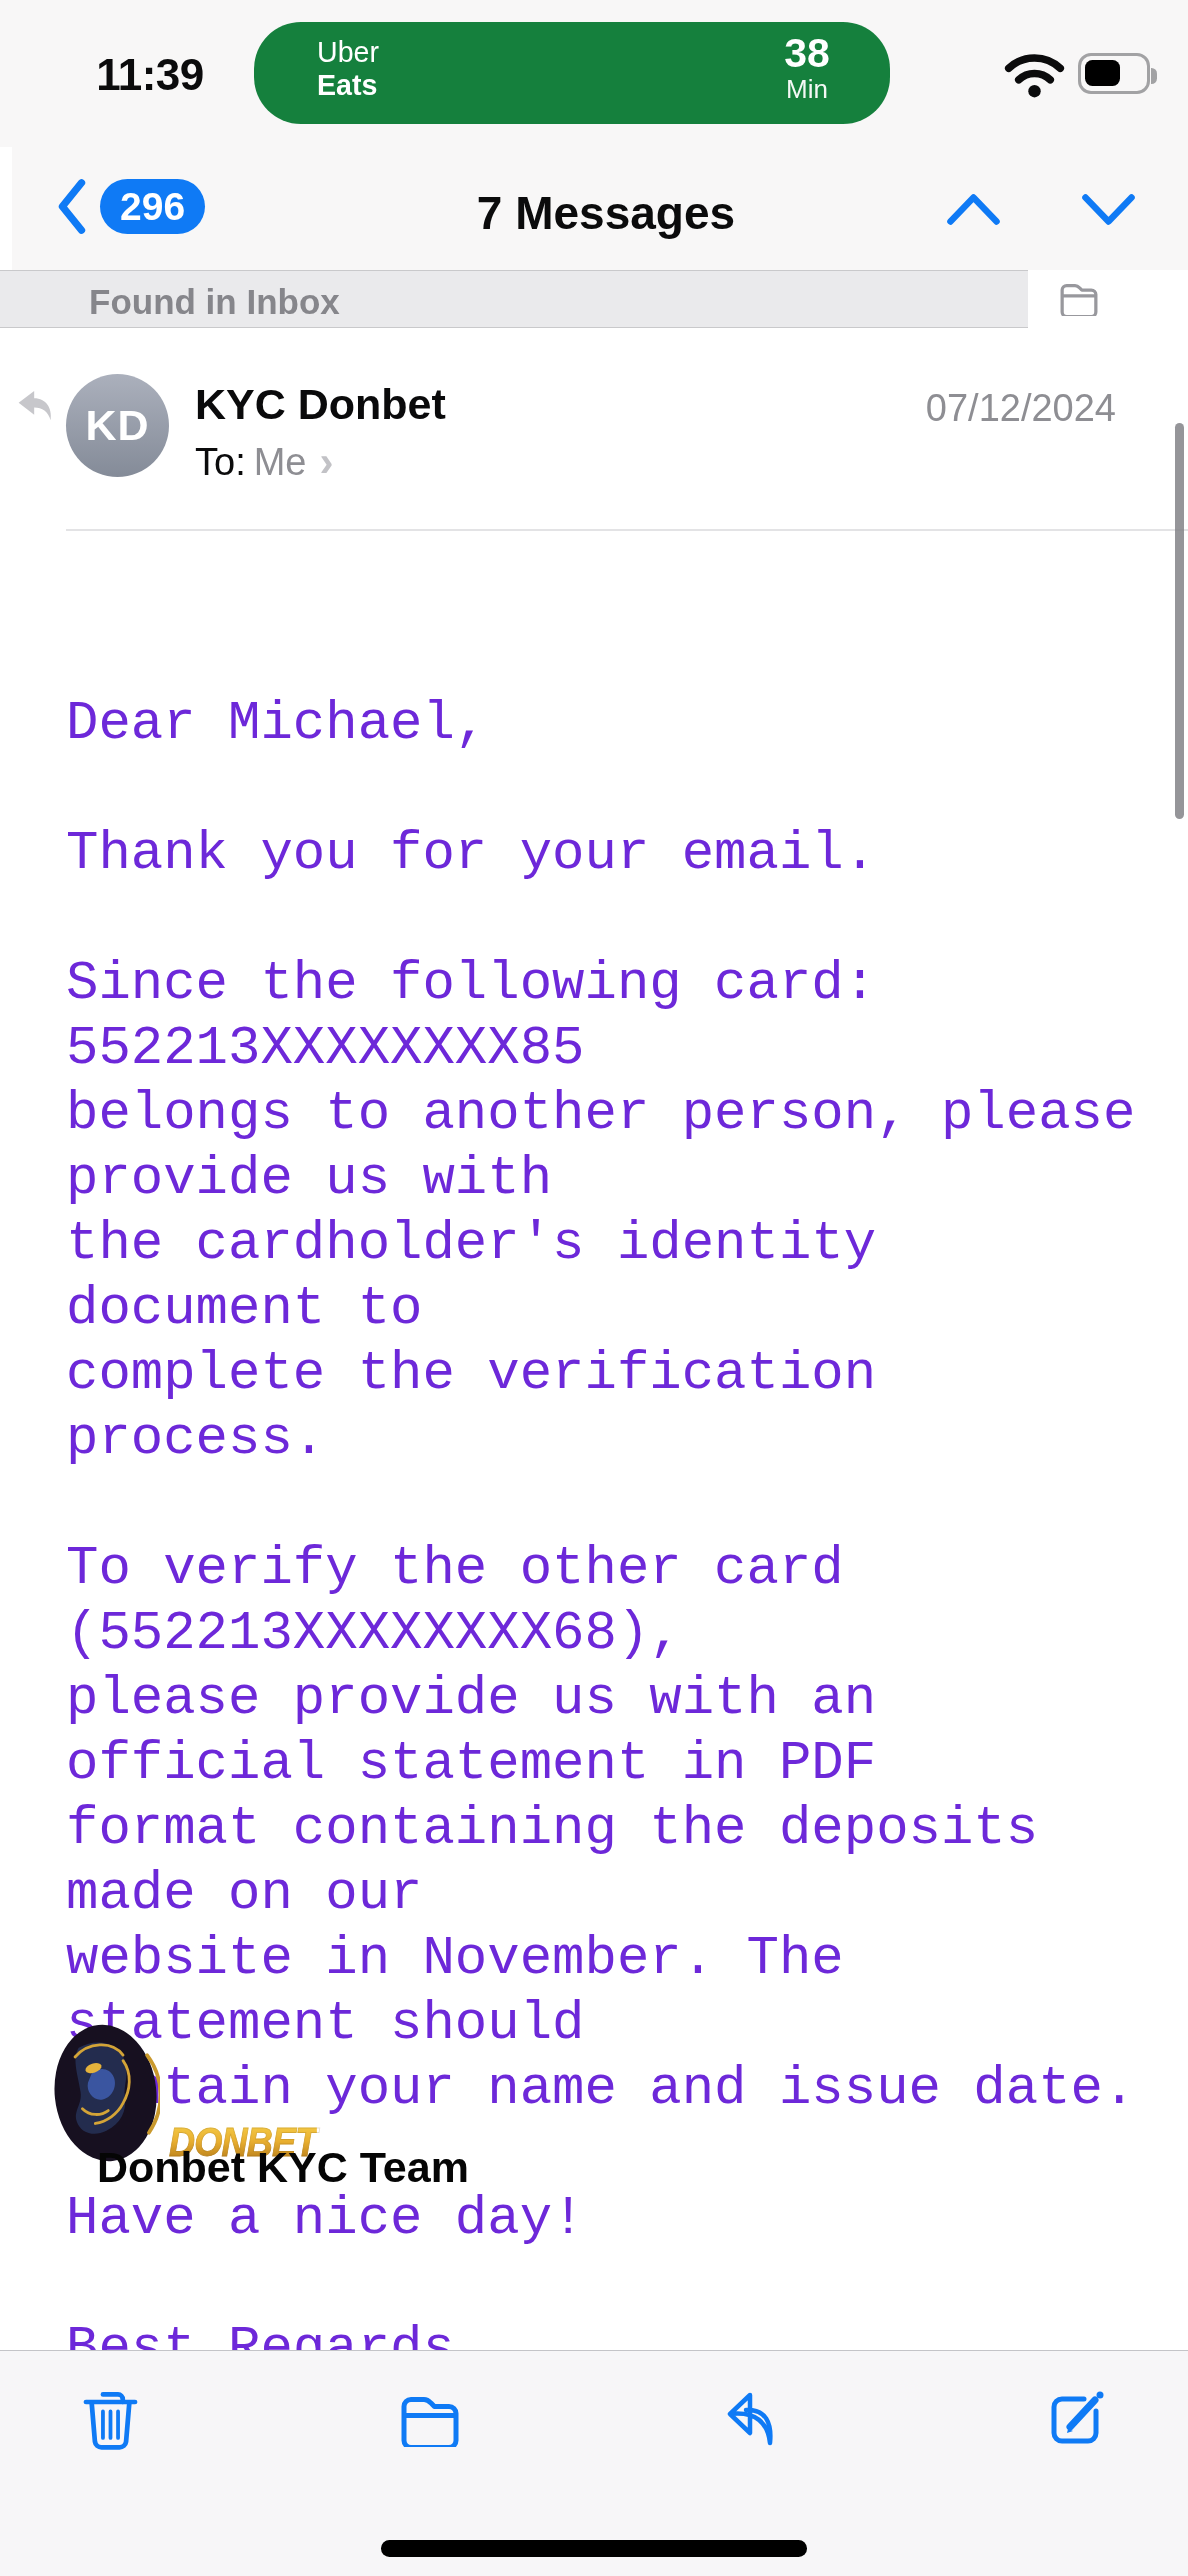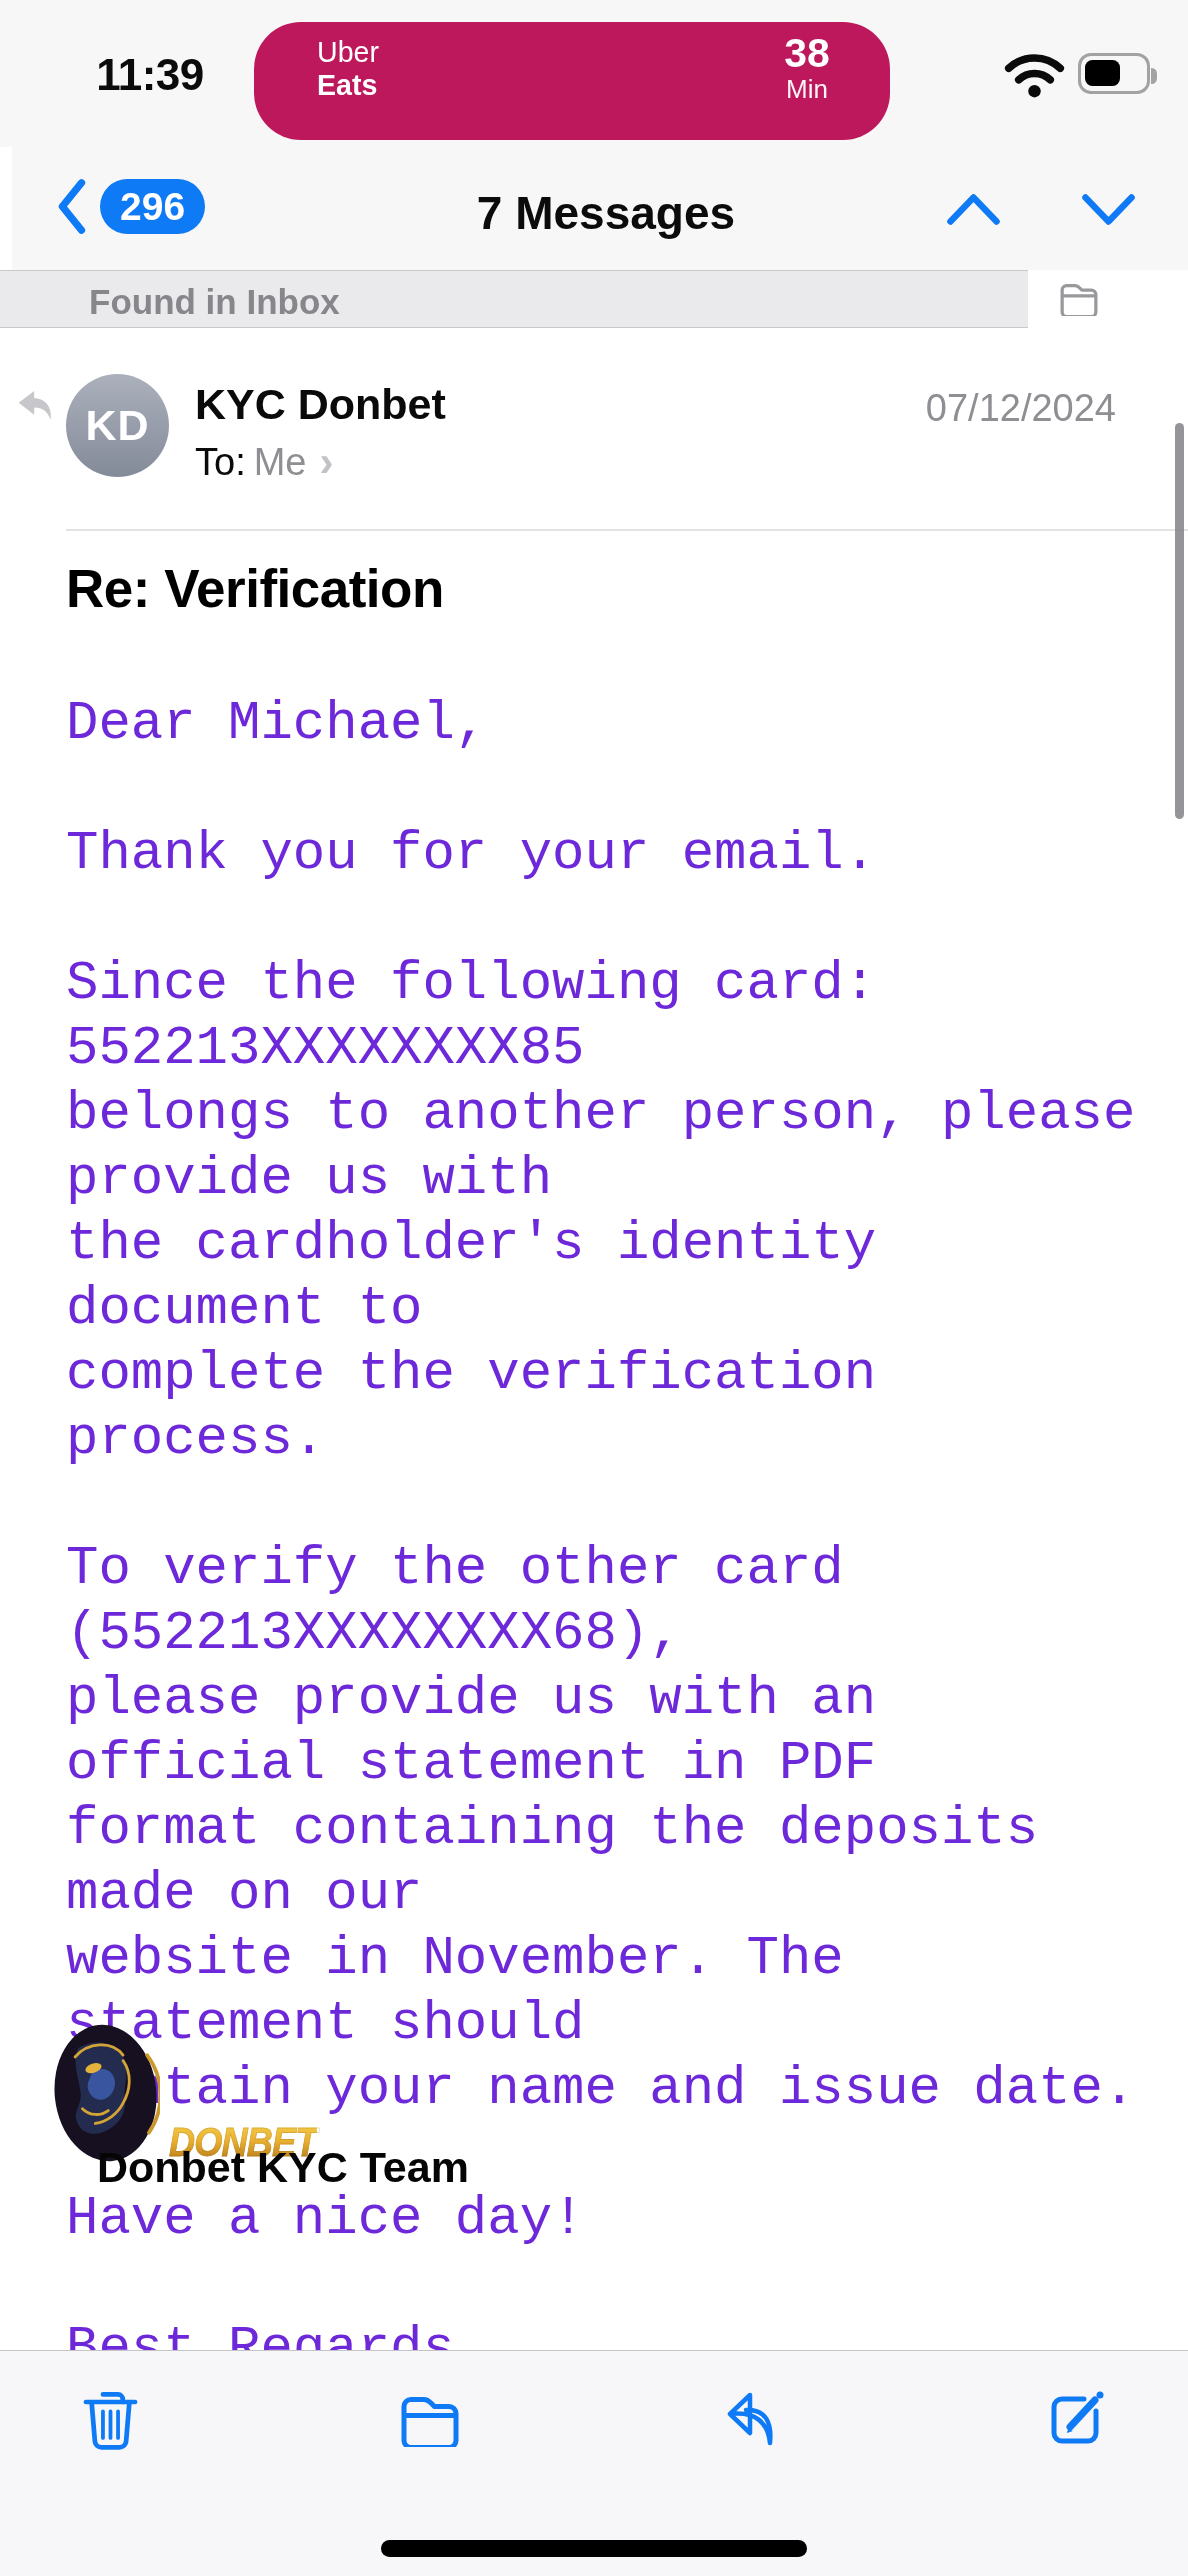--- a/index.html
+++ b/index.html
@@ -6,21 +6,21 @@
   html,body { width:1188px; height:2576px; }
   body {
     position:relative; overflow:hidden; background:#fff;
     font-family:"Liberation Sans", sans-serif;
     -webkit-font-smoothing:antialiased;
   }
 
   
   .statusbar { position:absolute; left:0; top:0; width:1188px; height:147px; background:#f8f7f7; z-index:5; }
   .time { position:absolute; left:81px; top:50px; width:138px; font-size:44px; font-weight:700; color:#0b0b0c; text-align:center; letter-spacing:-0.5px; }
-  .island { position:absolute; left:254px; top:22px; width:636px; height:118px; background:#be185d; border-radius:47px; }
+  .island { position:absolute; left:254px; top:22px; width:636px; height:102px; background:#15803d; border-radius:47px; }
   .island-app { position:absolute; left:63px; top:14px; color:#fff; font-size:28.6px; line-height:33px; }
   .island-app .l1 { font-weight:400; display:block; }
   .island-app .l2 { font-weight:700; display:block; }
   .island-eta { position:absolute; right:37px; top:9.2px; width:92px; text-align:center; color:#fff; }
   .island-eta .val { font-size:41px; font-weight:700; line-height:44px; }
   .island-eta .unit { font-size:26px; font-weight:400; line-height:29.5px; opacity:.95; }
   .wifi { position:absolute; left:1004px; top:52px; }
   .battery { position:absolute; left:1078px; top:53px; width:72px; height:41px; border:3.7px solid #a2a2a4; border-radius:13px; }
   .battery .fill { position:absolute; left:3.7px; top:3.7px; width:35px; height:26px; background:#000; border-radius:7.4px; }
   .battery .nub { position:absolute; right:-10px; top:12px; width:6.4px; height:15.7px; background:#a2a2a4; border-radius:0 5.5px 5.5px 0; }
@@ -135,21 +135,20 @@
   <div class="date">07/12/2024</div>
 
   <div class="to-line">
     <span>To:</span>
     <span class="to-me">Me</span>
     <span class="to-chev">›</span>
   </div>
 
   <div class="hdr-divider"></div>
 
-  <div class="subject">Re: Verification</div>
 
   <div class="body-text">Dear Michael,
 
 Thank you for your email.
 
 Since the following card: 552213XXXXXXXX85
 belongs to another person, please provide us with
 the cardholder's identity document to
 complete the verification process.
 

